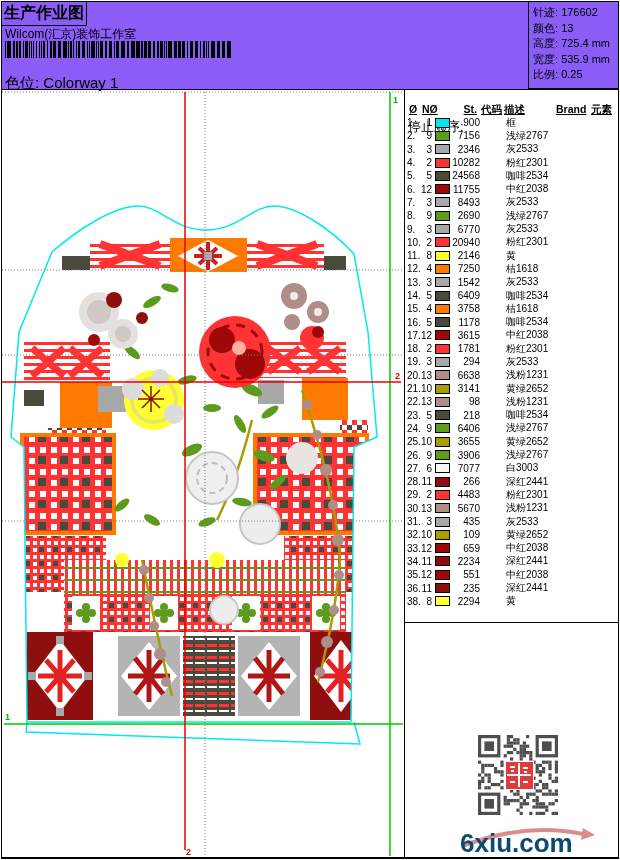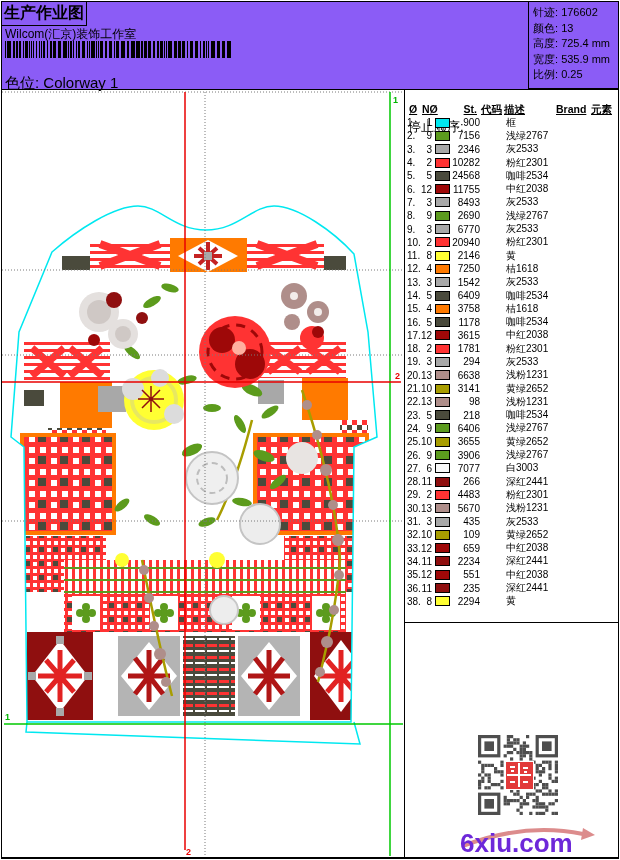--- a/index.html
+++ b/index.html
@@ -35,21 +35,21 @@
   .tbl-bottom{position:absolute;left:0;top:532px;width:100%;height:0;border-top:1px solid #000;}
   .qr{position:absolute;left:73px;top:645px;width:80px;height:80px;}
   .seal{position:absolute;left:100px;top:671px;width:27px;height:27px;background:#E23A3A;border:1px solid #fff;}
   .seal i{position:absolute;background:#fff;}
   .seal .v{left:12px;top:1px;width:2px;height:24px;}
   .seal .h{left:1px;top:12px;width:24px;height:2px;}
   .seal .d1{left:4px;top:4px;width:5px;height:2px;} .seal .d2{left:17px;top:5px;width:5px;height:2px;}
   .seal .d3{left:4px;top:19px;width:5px;height:2px;} .seal .d4{left:17px;top:19px;width:5px;height:2px;}
   .seal .d5{left:5px;top:8px;width:3px;height:2px;}  .seal .d6{left:18px;top:9px;width:3px;height:2px;}
   .wm{position:absolute;left:50px;top:736px;width:140px;height:30px;}
-  .wm-text{position:absolute;left:5px;top:2px;font-size:26px;font-weight:bold;color:#6d28d9;letter-spacing:0;}
+  .wm-text{position:absolute;left:5px;top:2px;font-size:26px;font-weight:bold;color:#0c4a6e;letter-spacing:0;}
   .wm-swoosh{position:absolute;left:0;top:-18px;}
 </style>
 </head>
 <body>
 
 <div class="page">
 
   <div class="hdr">
     <div class="title-cell">生产作业图</div>
     <div class="studio">Wilcom(汇京)装饰工作室</div>

